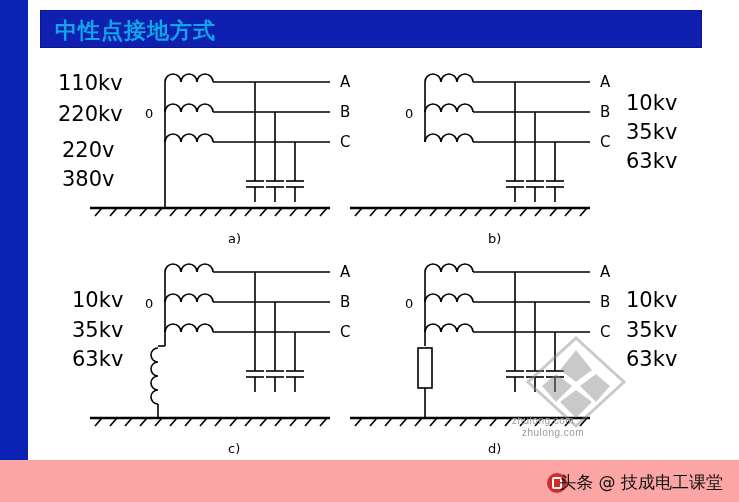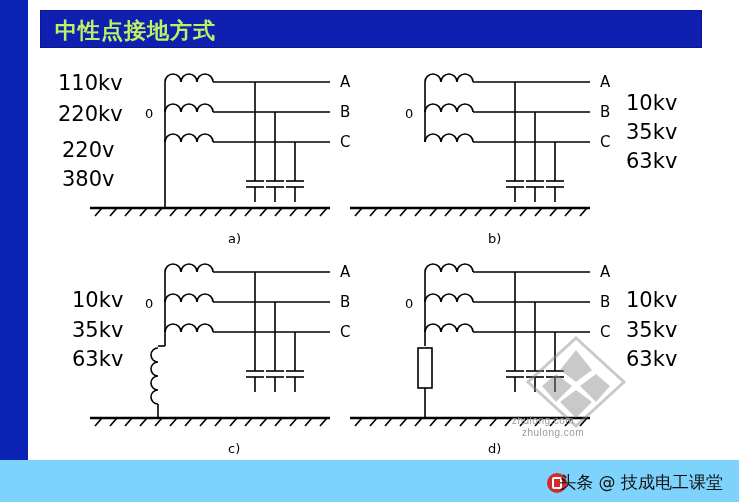--- a/index.html
+++ b/index.html
@@ -35,21 +35,21 @@
     top: 10px;
     width: 660px;
     height: 36px;
     background: #0f1fb0;
     border: 1px solid #0a1790;
   }
   .title-text {
     position: absolute;
     left: 14px;
     top: 5px;
-    color: #bef264;
+    color: #0ea5e9;
     font-size: 22px;
     font-weight: bold;
     letter-spacing: 1px;
     font-family: "DejaVu Sans", "Liberation Sans", sans-serif;
     white-space: nowrap;
   }
   
   .canvas {
     position: absolute;
     left: 0;
@@ -63,21 +63,21 @@
   .lbl {
     font-family: "DejaVu Sans", "Liberation Sans", sans-serif;
   }
   
   .footer {
     position: absolute;
     left: 0;
     bottom: 0;
     width: 739px;
     height: 42px;
-    background: #7dd3fc;
+    background: #fca5a5;
   }
   .footer-text {
     position: absolute;
     right: 16px;
     bottom: 8px;
     font-size: 17px;
     color: #111111;
     font-family: "DejaVu Sans", "Liberation Sans", sans-serif;
     white-space: nowrap;
   }

